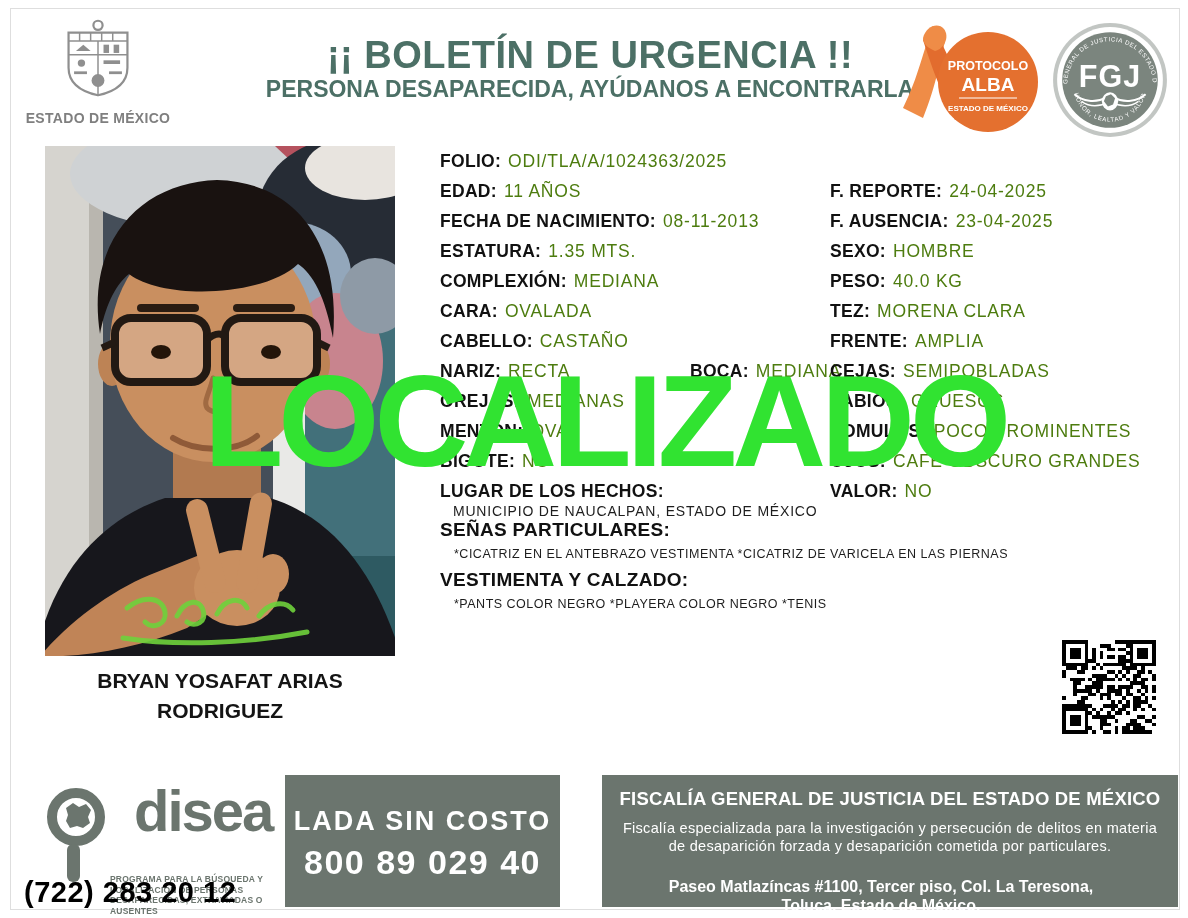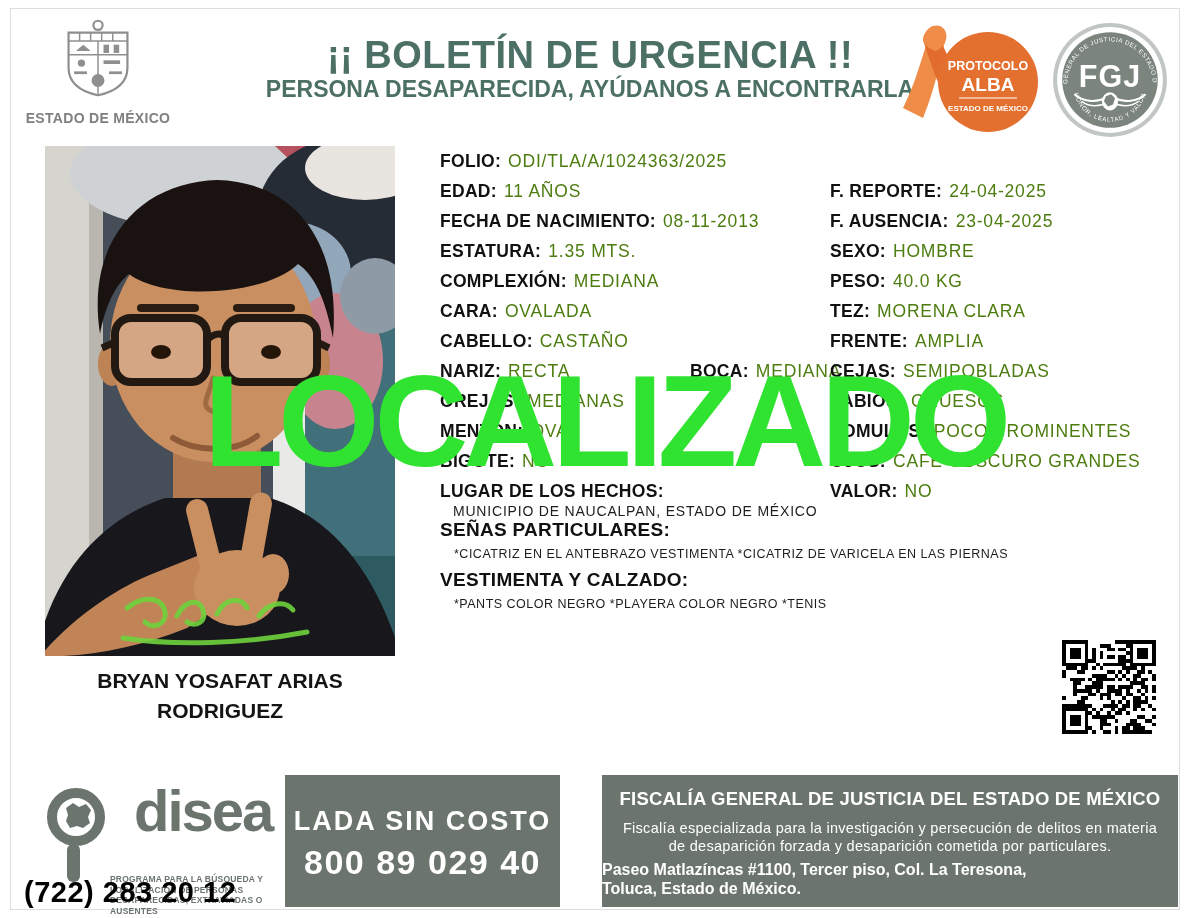--- a/index.html
+++ b/index.html
@@ -54,21 +54,21 @@
                 font-size:29px;font-weight:800;color:#000000;letter-spacing:.5px;}
   .panel{position:absolute;top:775px;height:132px;background:#6b756e;color:#fff;}
   .panel-lada{left:285px;width:275px;display:flex;flex-direction:column;align-items:center;
               justify-content:center;padding-top:6px;box-sizing:border-box;gap:6px;}
   .lada-label{font-size:27px;font-weight:800;letter-spacing:2px;}
   .lada-number{font-size:34px;font-weight:800;letter-spacing:1.5px;}
   .panel-fgj{left:602px;width:576px;box-sizing:border-box;}
   .fgj-title{margin-top:13px;text-align:center;font-size:18.5px;font-weight:800;letter-spacing:.2px;}
   .fgj-desc{margin-top:9px;text-align:center;font-size:14.5px;line-height:18px;
             padding:0 11px;letter-spacing:.3px;}
-  .fgj-addr{margin-top:5px;text-align:left;padding-right:18px;font-size:16px;
+  .fgj-addr{margin-top:22px;text-align:center;padding-right:18px;font-size:16px;
             font-weight:800;line-height:19px;}
 </style>
 </head>
 <body>
 
 <div class="page">
   <div class="frame"></div>
 
   <svg class="coat" viewBox="0 0 100 100">
     <g stroke="#8f8f8f" fill="none" stroke-width="2.4">

